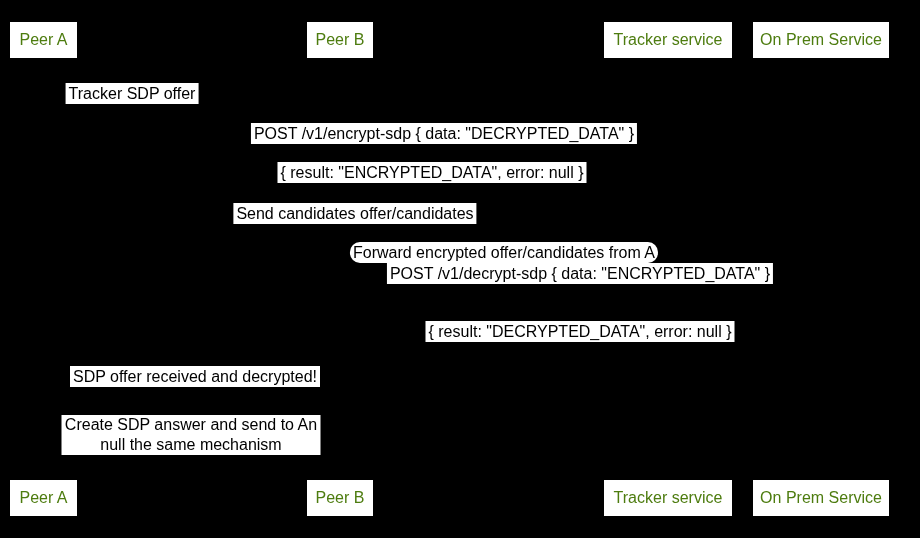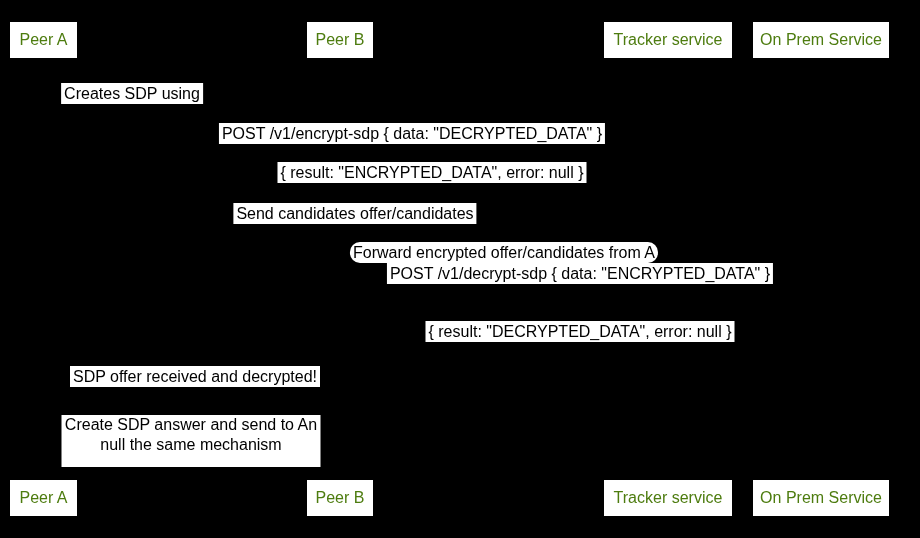--- a/index.html
+++ b/index.html
@@ -42,30 +42,30 @@
     background:#ffffff;
     color:#000000;
     font-size:16px;
     line-height:21px;
     height:21px;
     padding:0 3px;
     white-space:nowrap;
     transform:translateX(-50%);
   }
   .m1{left:132px;top:83px;}
-  .m2{left:412px;top:123px;}
+  .m2{left:444px;top:123px;}
   .m3{left:432px;top:162px;}
   .m4{left:355px;top:203px;}
   .m5{left:504px;top:242px;border-radius:10px;}
   .m6{left:580px;top:263px;}
   .m7{left:580px;top:321px;}
   .m8{left:195px;top:366px;}
   .m9{
     left:191px;top:415px;
-    width:253px;height:52px;
+    width:253px;height:40px;
     line-height:20px;
     white-space:normal;
     text-align:center;
     transform:translateX(-50%);
   }
 </style>
 </head>
 <body>
 
 <div id="canvas">
@@ -73,21 +73,21 @@
   <div class="lifeline ll-a"></div>
   <div class="lifeline ll-b"></div>
   <div class="lifeline ll-t"></div>
   <div class="lifeline ll-o"></div>
 
   <div class="actor a-pa-t">Peer A</div>
   <div class="actor a-pb-t">Peer B</div>
   <div class="actor a-tr-t">Tracker service</div>
   <div class="actor a-op-t">On Prem Service</div>
 
-  <div class="lbl m1">Creates SDP using</div>
+  <div class="lbl m1">Tracker SDP offer</div>
   <div class="lbl m2">POST /v1/encrypt-sdp { data: "DECRYPTED_DATA" }</div>
   <div class="lbl m3">{ result: "ENCRYPTED_DATA", error: null }</div>
   <div class="lbl m4">Send candidates offer/candidates</div>
   <div class="lbl m5">Forward encrypted offer/candidates from A</div>
   <div class="lbl m6">POST /v1/decrypt-sdp { data: "ENCRYPTED_DATA" }</div>
   <div class="lbl m7">{ result: "DECRYPTED_DATA", error: null }</div>
   <div class="lbl m8">SDP offer received and decrypted!</div>
   <div class="lbl m9">
     <span>Create SDP answer and send to An</span><br>
     <span>null the same mechanism</span>

